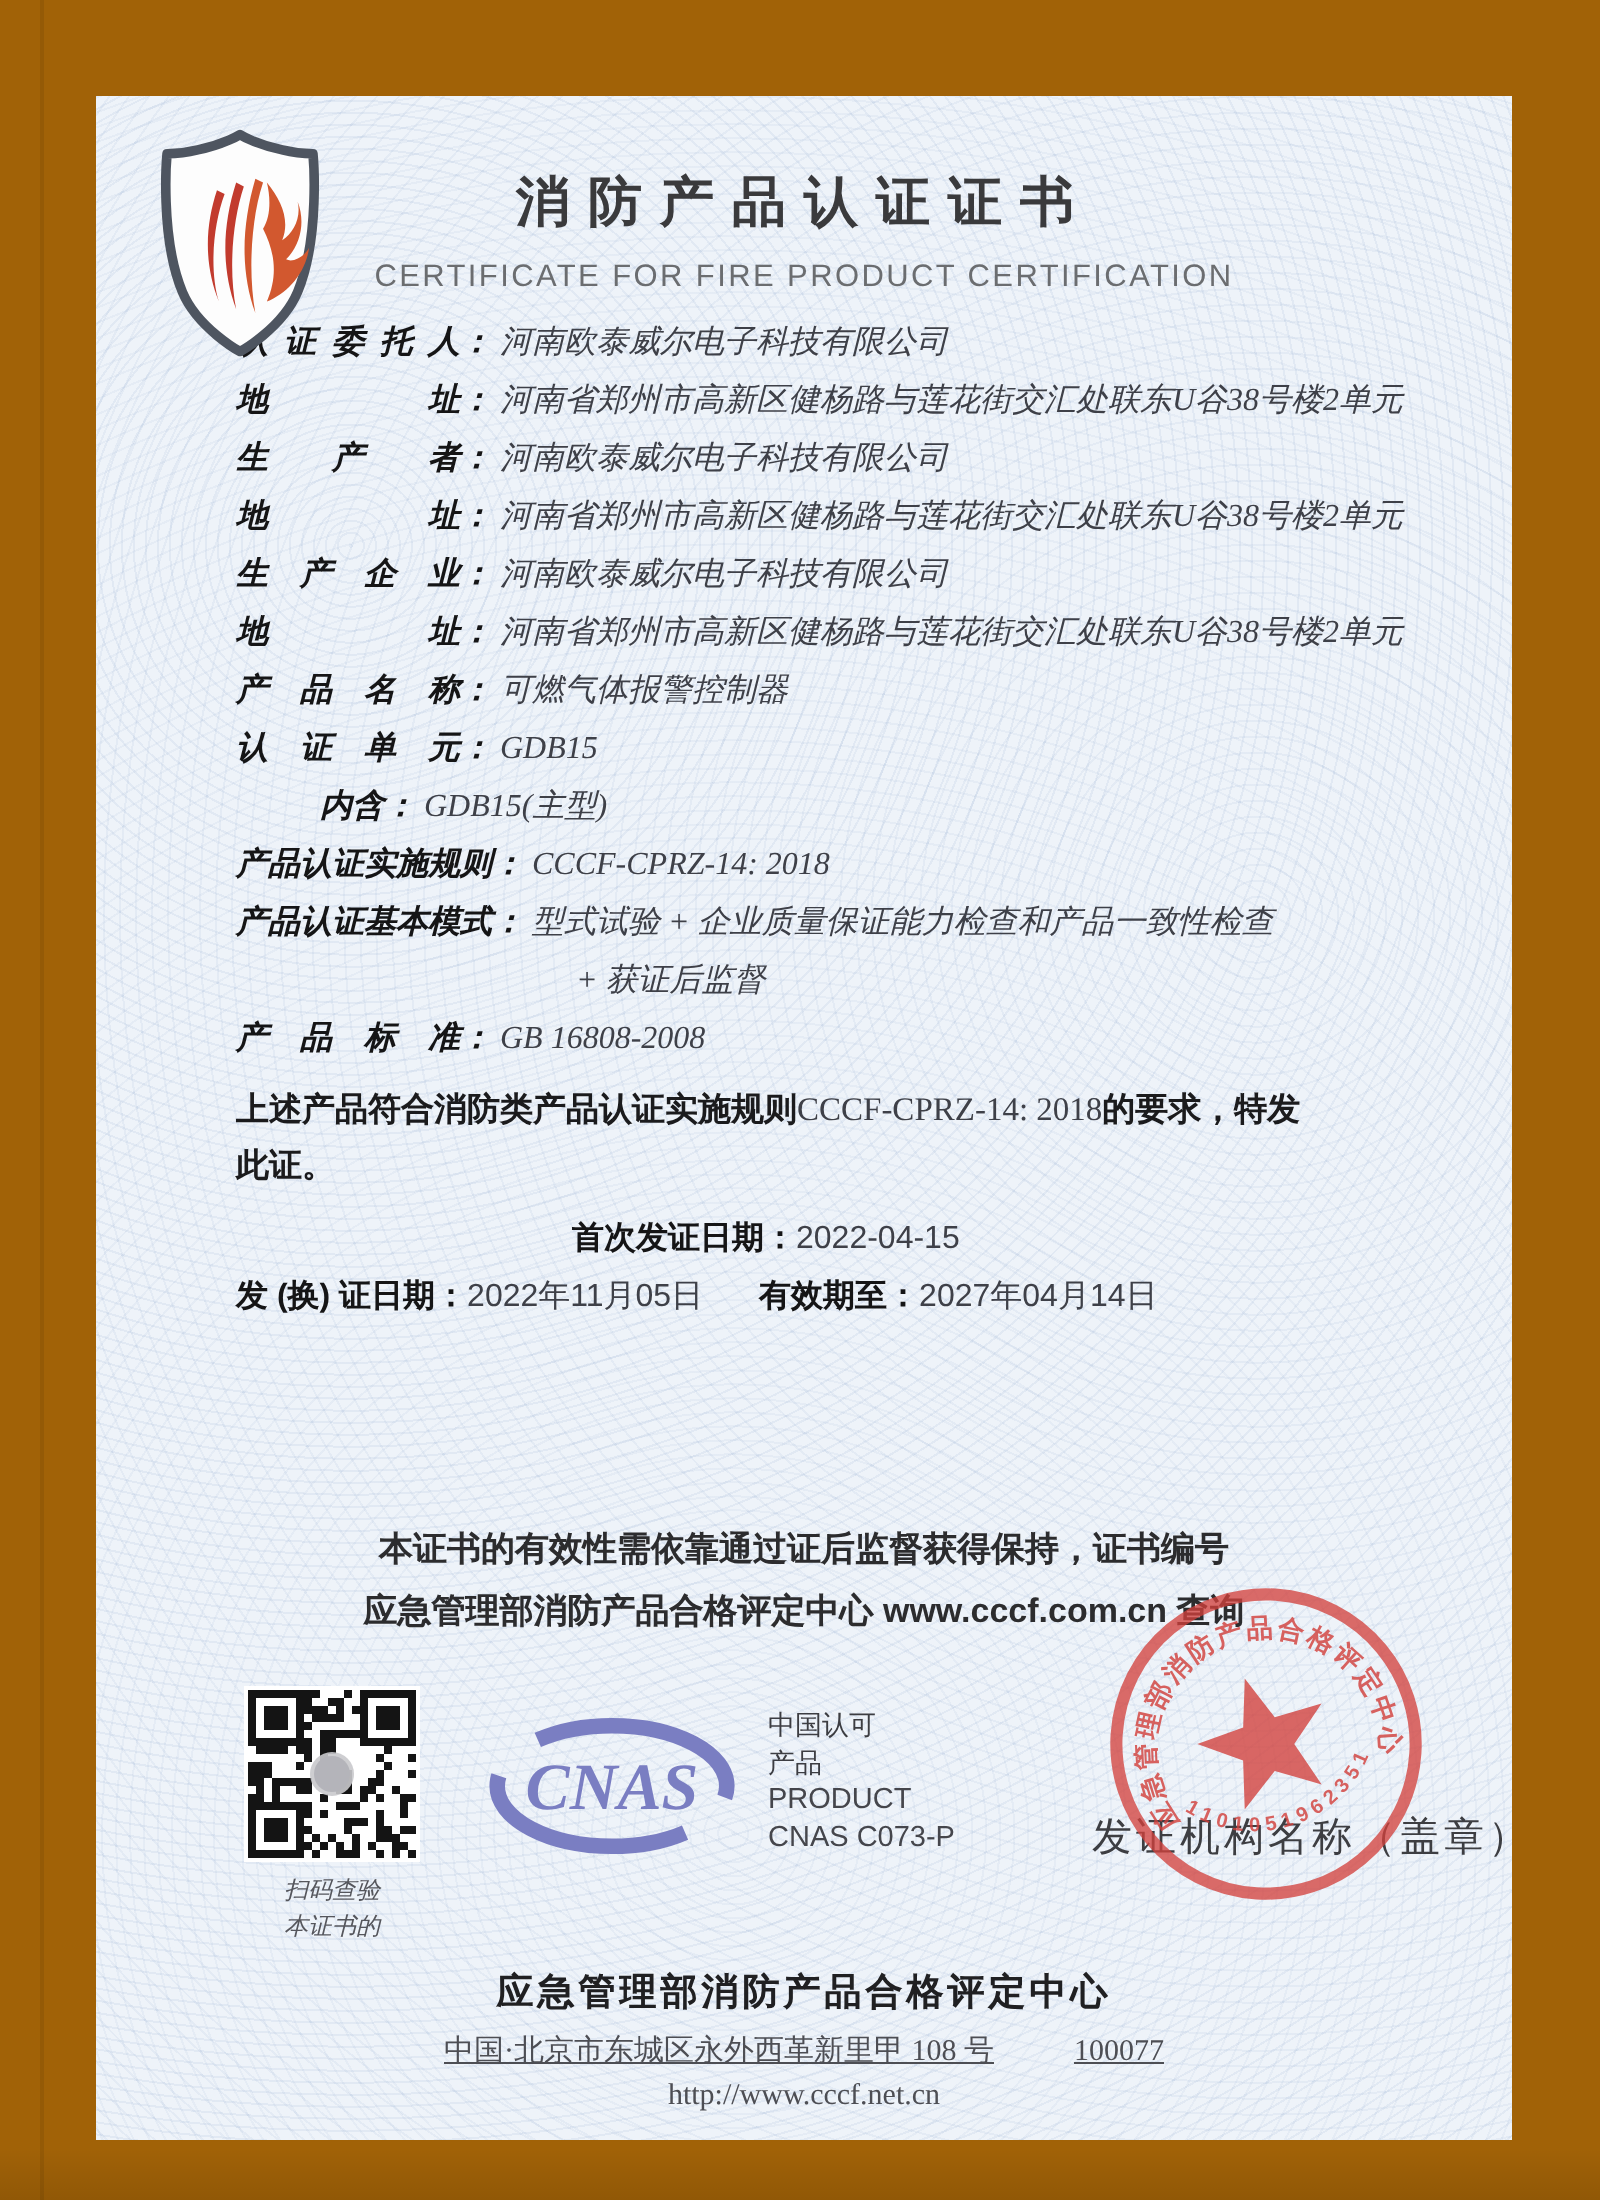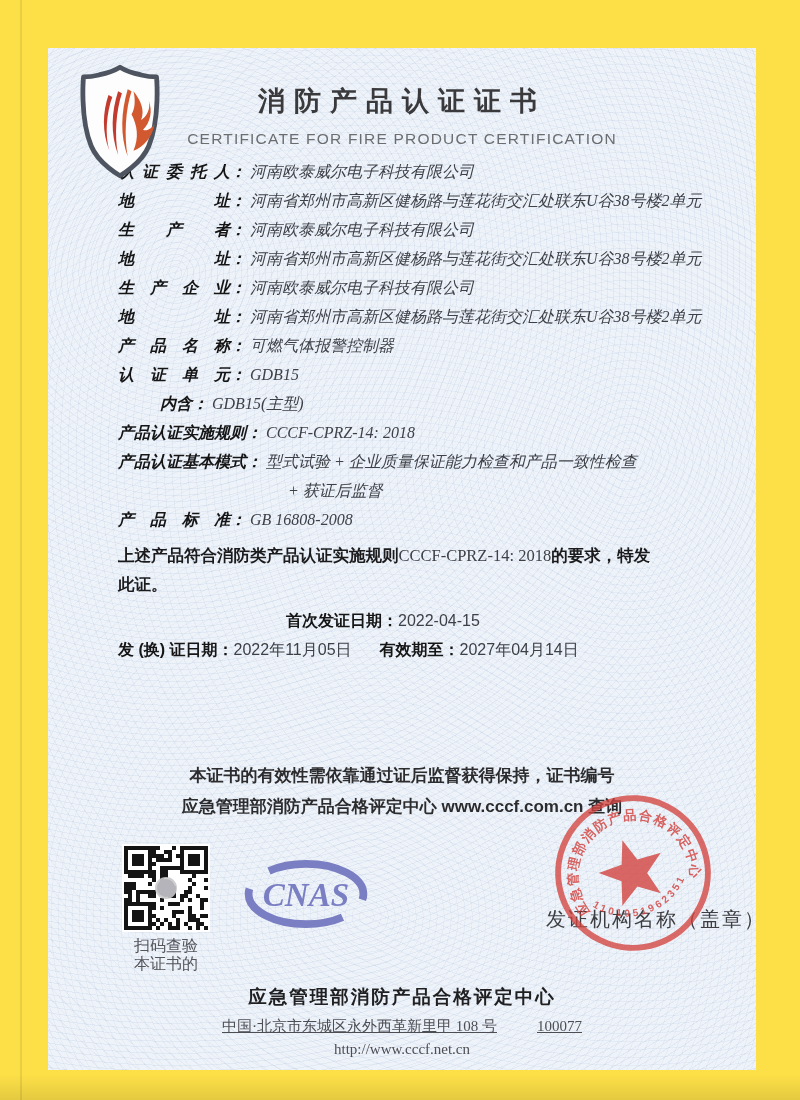--- a/index.html
+++ b/index.html
@@ -1,18 +1,18 @@
 <!DOCTYPE html>
 <html><head>
 <meta charset="utf-8">
 <style>
   html,body{margin:0;padding:0;background:#e8e8e6;}
   .page{
     position:relative;width:800px;height:1100px;margin:0 auto;
-    background:#fde047;overflow:hidden;
+    background:#a16207;overflow:hidden;
     font-family:"Liberation Sans","DejaVu Sans",sans-serif;
   }
   .page::after{content:"";position:absolute;left:0;right:0;bottom:0;height:26px;
     background:linear-gradient(to bottom,rgba(0,0,0,0),rgba(0,0,0,.10));}
   .page::before{content:"";position:absolute;left:20px;top:0;bottom:0;width:2px;
     background:rgba(0,0,0,.08);}
   .cert{
     position:absolute;left:48px;top:48px;width:708px;height:1022px;
     background-color:#eef3f9;
     background-image:
@@ -46,22 +46,22 @@
   .dates .lab{font-weight:bold;color:#151516;}
   .dates .val{color:#3e4048;font-family:Liberation Sans, sans-serif;}
   .dates .line1{padding-left:168px;}
   .dates .gap{display:inline-block;width:28px;}
   
   .notice{margin-top:96px;text-align:center;font-size:17px;font-weight:bold;color:#2c2c2e;line-height:31px;}
   
   .bottom-row{position:relative;margin-top:22px;padding-left:72px;display:flex;align-items:flex-start;height:136px;}
   .qr-wrap{width:92px;flex:none;text-align:center;}
   .qr{width:88px;height:88px;background:#fff;display:block;margin:0 auto;}
-  .qr-caption{margin-top:5px;font-size:16px;color:#55565c;line-height:18px;
-    font-family:"Liberation Serif","DejaVu Serif",serif;}
+  .qr-caption{margin-top:5px;font-size:12px;color:#55565c;line-height:18px;
+    font-family:"Liberation Serif","DejaVu Serif",serif;font-style:italic;}
   .cnas{flex:none;margin:14px 14px 0 30px;width:128px;height:72px;}
   .accred{margin-top:10px;font-size:13.5px;color:#3c3d42;line-height:19px;}
   .accred .en{font-size:14.5px;color:#45464c;}
   .seal-label{position:absolute;left:498px;top:62px;width:250px;font-size:20px;color:#3d3e42;
     letter-spacing:2px;font-family:"Liberation Serif","DejaVu Serif",serif;white-space:nowrap;}
   .seal{position:absolute;left:494px;top:-62px;width:182px;height:182px;transform:rotate(-18deg);
     opacity:.9;}
   
   .footer-org{margin-top:4px;text-align:center;font-size:18.5px;font-weight:bold;color:#202022;
     letter-spacing:2px;}
@@ -306,20 +306,26 @@
           <div>扫码查验</div>
           <div>本证书的</div>
         </div>
       </div>
 
       <svg class="cnas" viewBox="0 0 130 74">
         <ellipse cx="65" cy="37" rx="59" ry="31" fill="none" stroke="#7a7ec2" stroke-width="8" stroke-dasharray="116 28" stroke-dashoffset="-34"></ellipse>
         <text x="65" y="49" text-anchor="middle" font-size="34" font-weight="bold" font-style="italic" fill="#7a7ec2" font-family="Liberation Serif, DejaVu Serif, serif">CNAS</text>
       </svg>
 
+      <div class="accred">
+        <div>中国认可</div>
+        <div>产品</div>
+        <div class="en">PRODUCT</div>
+        <div class="en">CNAS C073-P</div>
+      </div>
 
       <div class="seal-label">发证机构名称（盖章）</div>
 
       <svg class="seal" viewBox="0 0 180 180">
         <defs>
           <path id="sealTopArc" d="M36,108 A56,56 0 1 1 144,108"></path>
           <path id="sealBotArc" d="M38,104 A62,62 0 0 0 142,104"></path>
         </defs>
         <circle cx="90" cy="90" r="74" fill="none" stroke="#d2413c" stroke-width="6" opacity="0.85"></circle>
         <path d="M90,56 L98.2,78.7 L122.3,79.5 L103.3,94.3 L110,117.5 L90,104 L70,117.5 L76.7,94.3 L57.7,79.5 L81.8,78.7 Z" fill="#d2413c" opacity="0.88"></path>

